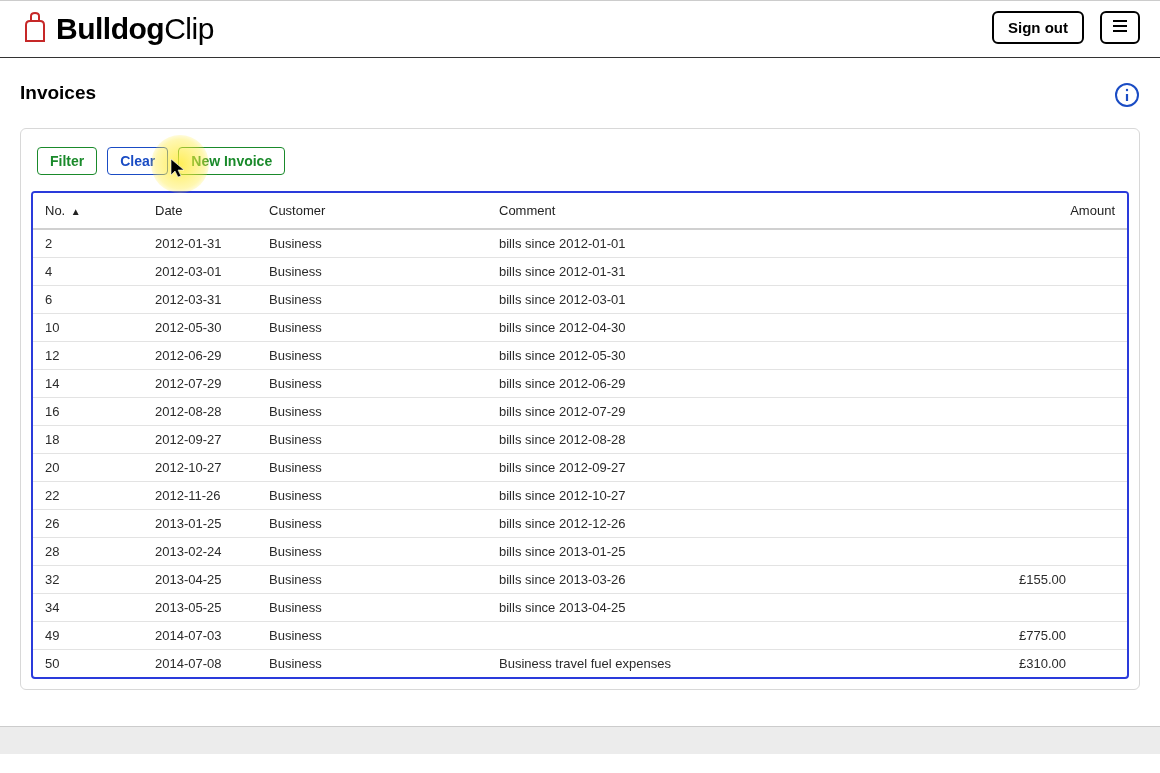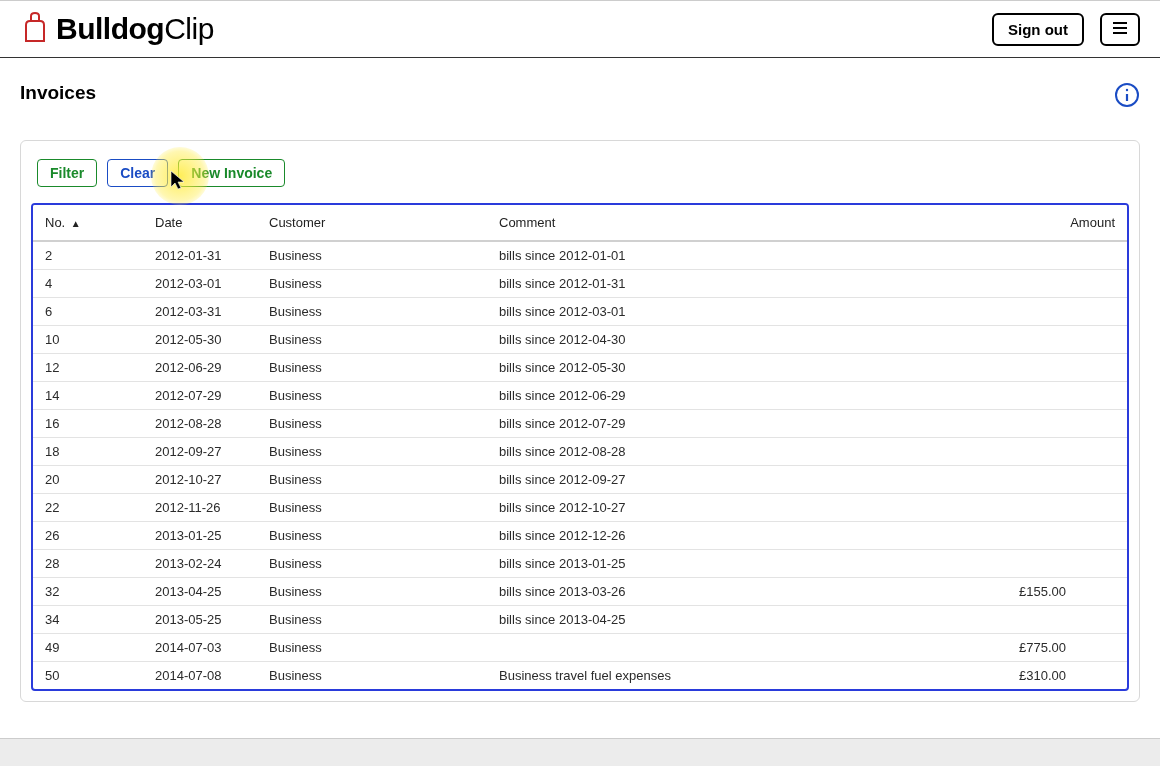--- a/index.html
+++ b/index.html
@@ -4,21 +4,21 @@
 <style>
   * { box-sizing: border-box; margin: 0; padding: 0; }
   html, body {
     width: 1160px;
     font-family: -apple-system, BlinkMacSystemFont, "Segoe UI", Arial, sans-serif;
     background: #fff;
     color: #000;
   }
   .topbar {
     display: flex;
-    align-items: center;
+    align-items: flex-start;
     justify-content: space-between;
     padding: 10px 20px;
     border-top: 1px solid #ccc;
     border-bottom: 1px solid #333;
   }
   .logo {
     display: flex;
     align-items: center;
     gap: 6px;
   }
@@ -61,21 +61,21 @@
     justify-content: space-between;
   }
   .page-title {
     font-size: 19px;
     font-weight: 700;
   }
   .info-icon {
     color: #1a4cc4;
   }
   .panel {
-    margin-top: 28px;
+    margin-top: 16px;
     border: 1px solid #d8d8d8;
     border-radius: 6px;
     padding: 18px 0 10px 0;
     position: relative;
   }
   .toolbar {
     display: flex;
     gap: 10px;
     padding: 0 16px 10px 16px;
   }

